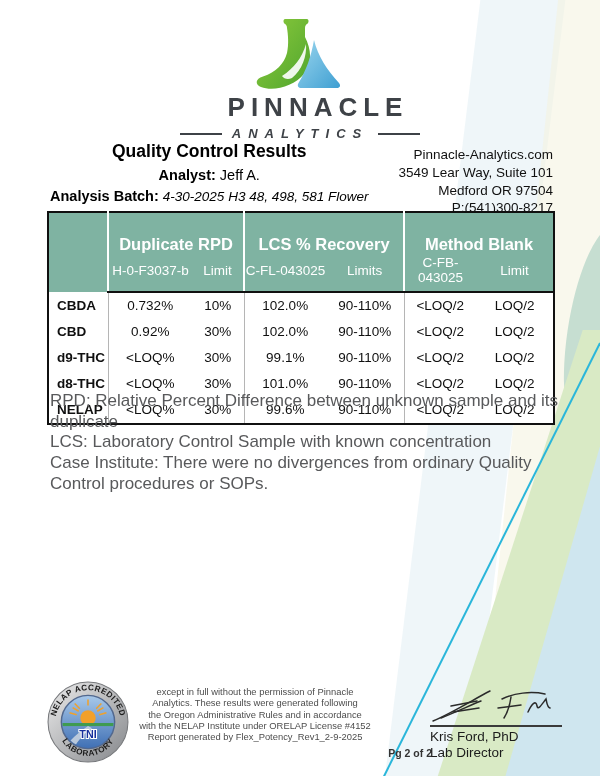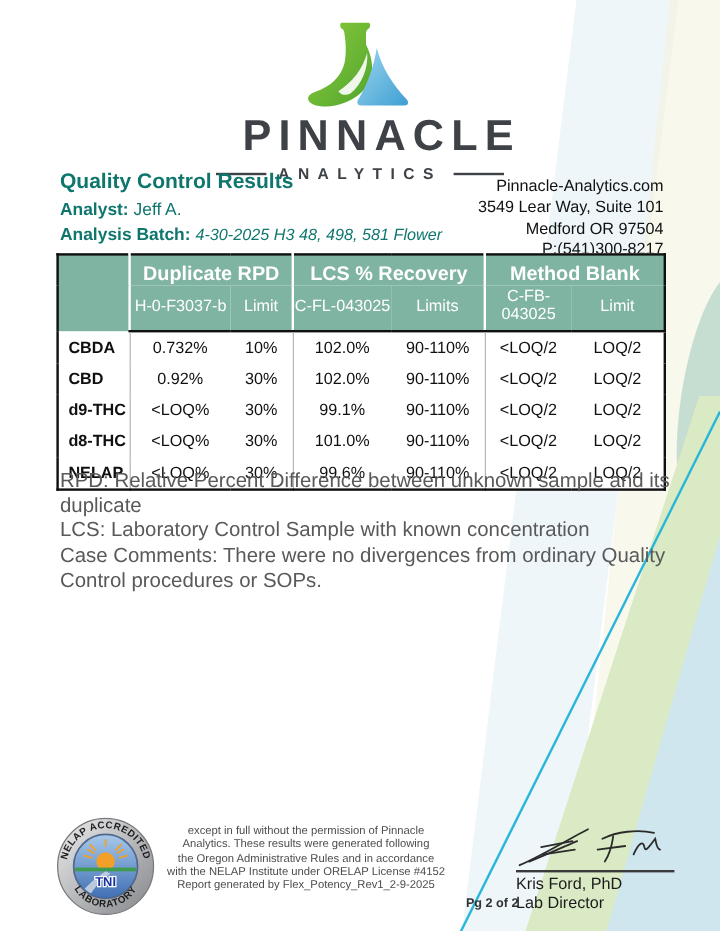--- a/index.html
+++ b/index.html
@@ -11,37 +11,37 @@
   .bg-stripe-a{left:430px;top:-80px;width:85px;height:980px;background:#dcebf2;opacity:.45;transform:skewX(-7deg);}
   .bg-stripe-b{left:515px;top:-80px;width:120px;height:980px;background:#f4f3de;opacity:.55;transform:skewX(-6deg);}
   .bg-wedge-teal{left:568px;top:225px;width:60px;height:210px;background:#9cc9ba;opacity:.55;border-radius:50% 40% 45% 55%;transform:rotate(10deg);}
   .bg-band-green{left:430px;top:330px;width:175px;height:470px;background:#d9eac5;transform:skewX(-18deg);transform-origin:bottom left;}
   .bg-band-blue{left:500px;top:395px;width:160px;height:400px;background:#cfe6ef;transform:skewX(-16deg);transform-origin:bottom left;}
   .bg-line-cyan{left:599px;top:343px;width:2px;height:500px;background:#2ab6da;transform:rotate(26.5deg);transform-origin:top center;}
 
   
   .logo-wrap{position:absolute;left:0;top:0;width:600px;text-align:center;}
   .flask{margin-top:18px;}
-  .wordmark{font-size:36px;font-weight:bold;letter-spacing:6px;color:#3e4247;line-height:1;margin-top:-2px;padding-left:36px;}
+  .wordmark{font-size:26px;font-weight:bold;letter-spacing:6px;color:#3e4247;line-height:1;margin-top:-2px;padding-left:36px;}
   .tagline-row{display:flex;align-items:center;justify-content:center;margin-top:6px;}
   .tagline-row .rule{width:42px;height:2px;background:#3e4247;}
-  .tagline{font-size:13px;font-weight:bold;letter-spacing:7px;color:#3e4247;margin:0 10px;}
-
-  
-  .hdr-left{position:absolute;left:50px;top:141px;color:#0f766e;}
+  .tagline{font-size:13px;font-weight:bold;letter-spacing:7px;color:#3e4247;margin:0 10px;font-style:italic;}
+
+  
+  .hdr-left{position:absolute;left:50px;top:141px;color:#000000;text-align:center;}
   .doc-title{font-size:17.5px;font-weight:bold;margin:0 0 5px;}
   .hline{font-size:14.5px;margin:4px 0 5px;}
   .hline b{font-weight:bold;}
   .batch-val{font-style:italic;font-size:13.5px;}
   .hdr-right{position:absolute;right:47px;top:146px;text-align:right;font-size:13.5px;line-height:1.32;color:#111;}
 
   
   .qc-table{position:absolute;left:47px;top:211px;width:506px;border-collapse:collapse;background:#fff;border:2px solid #101010;table-layout:fixed;}
   .qc-table thead th{background:#7fb3a2;color:#fff;}
-  .qc-table .group-title{font-size:16.5px;font-weight:bold;padding:6px 0 0;}
+  .qc-table .group-title{font-size:16.5px;font-weight:bold;padding:22px 0 0;}
   .qc-table .sub{font-weight:normal;font-size:13.5px;padding:1px 0 6px;}
   .qc-table thead tr:last-child th{border-bottom:2px solid #101010;}
   .hsep{border-left:2px solid #fff;}
   .qc-table td{font-size:13.5px;color:#101010;text-align:center;padding:5px 2px 6px;}
   .qc-table td.analyte{text-align:left;padding-left:8px;font-weight:bold;}
   .bsep{border-left:1px solid #b5b5b5;}
 
   
   .notes{position:absolute;left:50px;top:391px;width:512px;font-size:17px;line-height:1.22;color:#58595b;}
 
@@ -185,21 +185,21 @@
           <td>90-110%</td>
           <td class="bsep">&lt;LOQ/2</td>
           <td>LOQ/2</td>
         </tr>
       </tbody>
     </table>
 
     <div class="notes">
       <div>RPD: Relative Percent Difference between unknown sample and its duplicate</div>
       <div>LCS: Laboratory Control Sample with known concentration</div>
-      <div>Case Comments: There were no divergences from ordinary Quality Control procedures or SOPs.</div>
+      <div>Case Institute: There were no divergences from ordinary Quality Control procedures or SOPs.</div>
     </div>
 
     <svg class="badge" width="82" height="82" viewBox="0 0 80 80">
       <defs>
         <linearGradient id="silver" x1="0" y1="0" x2="1" y2="1">
           <stop offset="0" stop-color="#ececec"></stop>
             <stop offset="0.5" stop-color="#b8b9bb"></stop>
             <stop offset="1" stop-color="#84868a"></stop>
         </linearGradient>
         <linearGradient id="sky" x1="0" y1="0" x2="0" y2="1">

